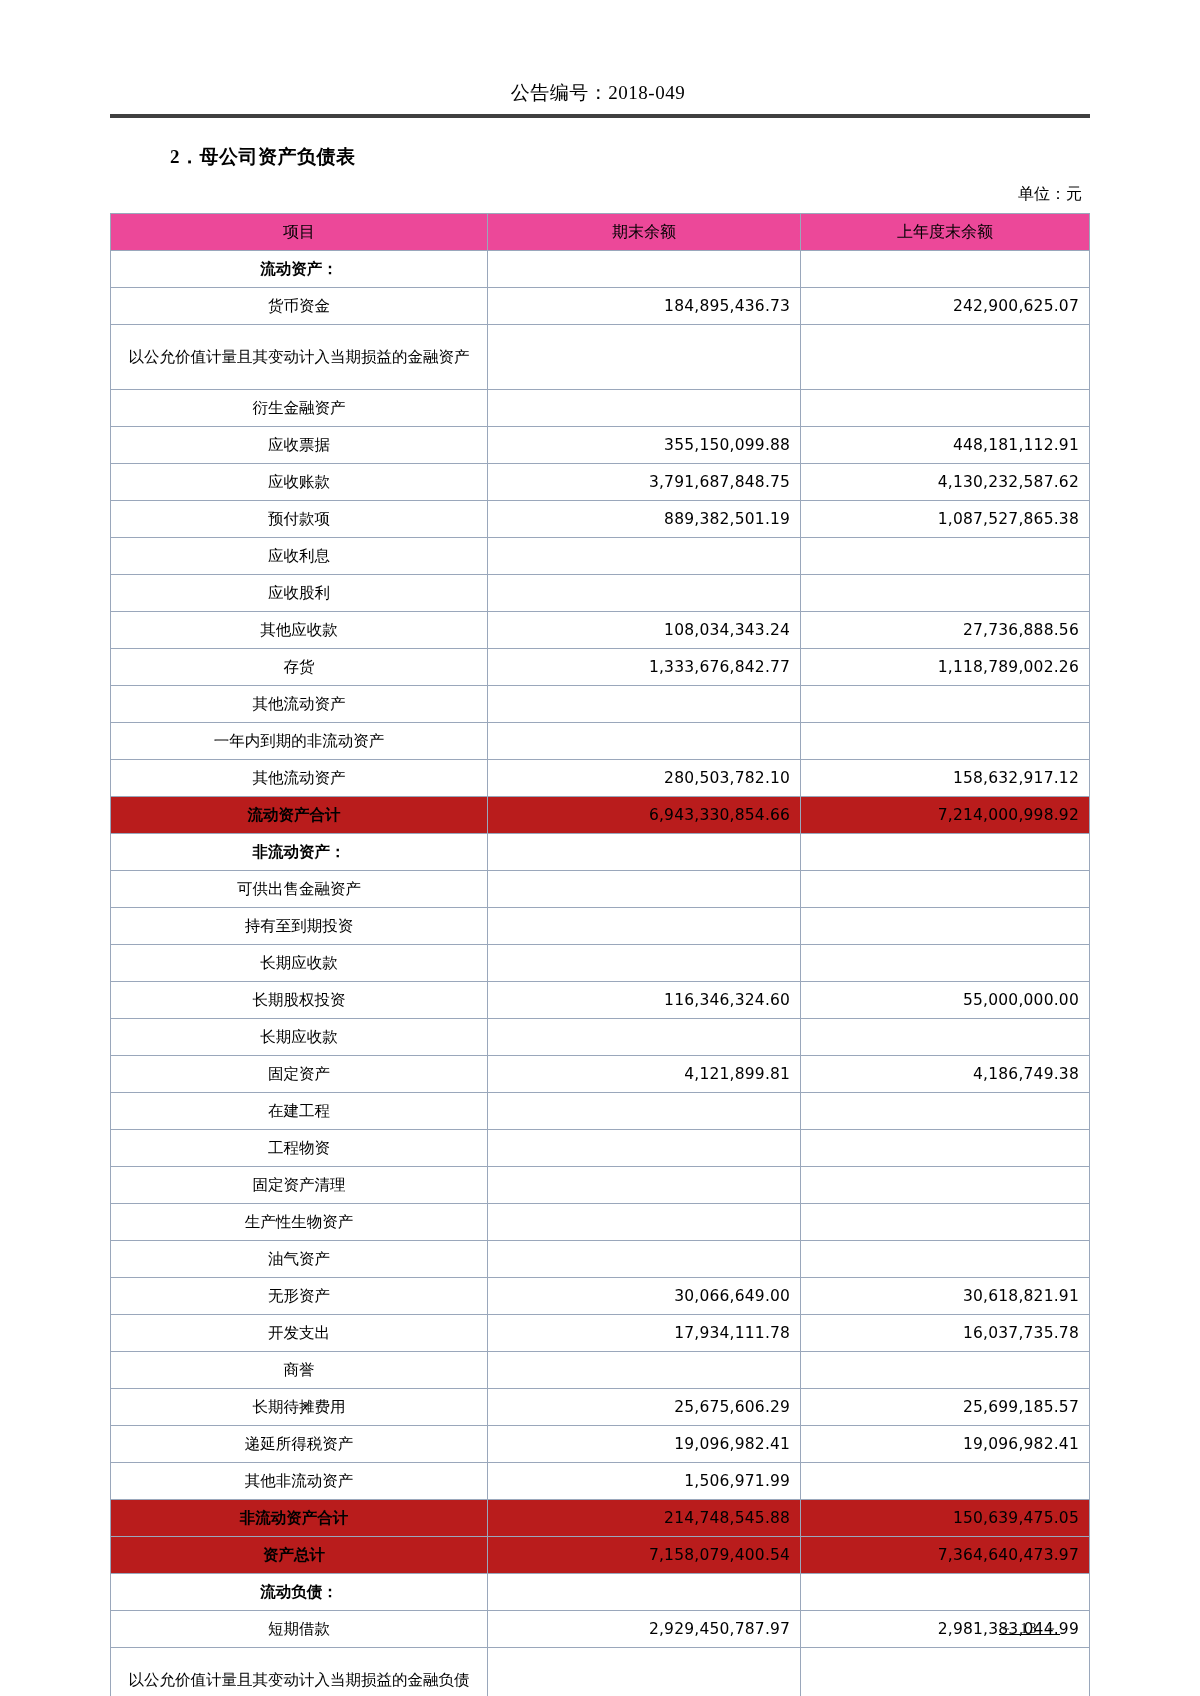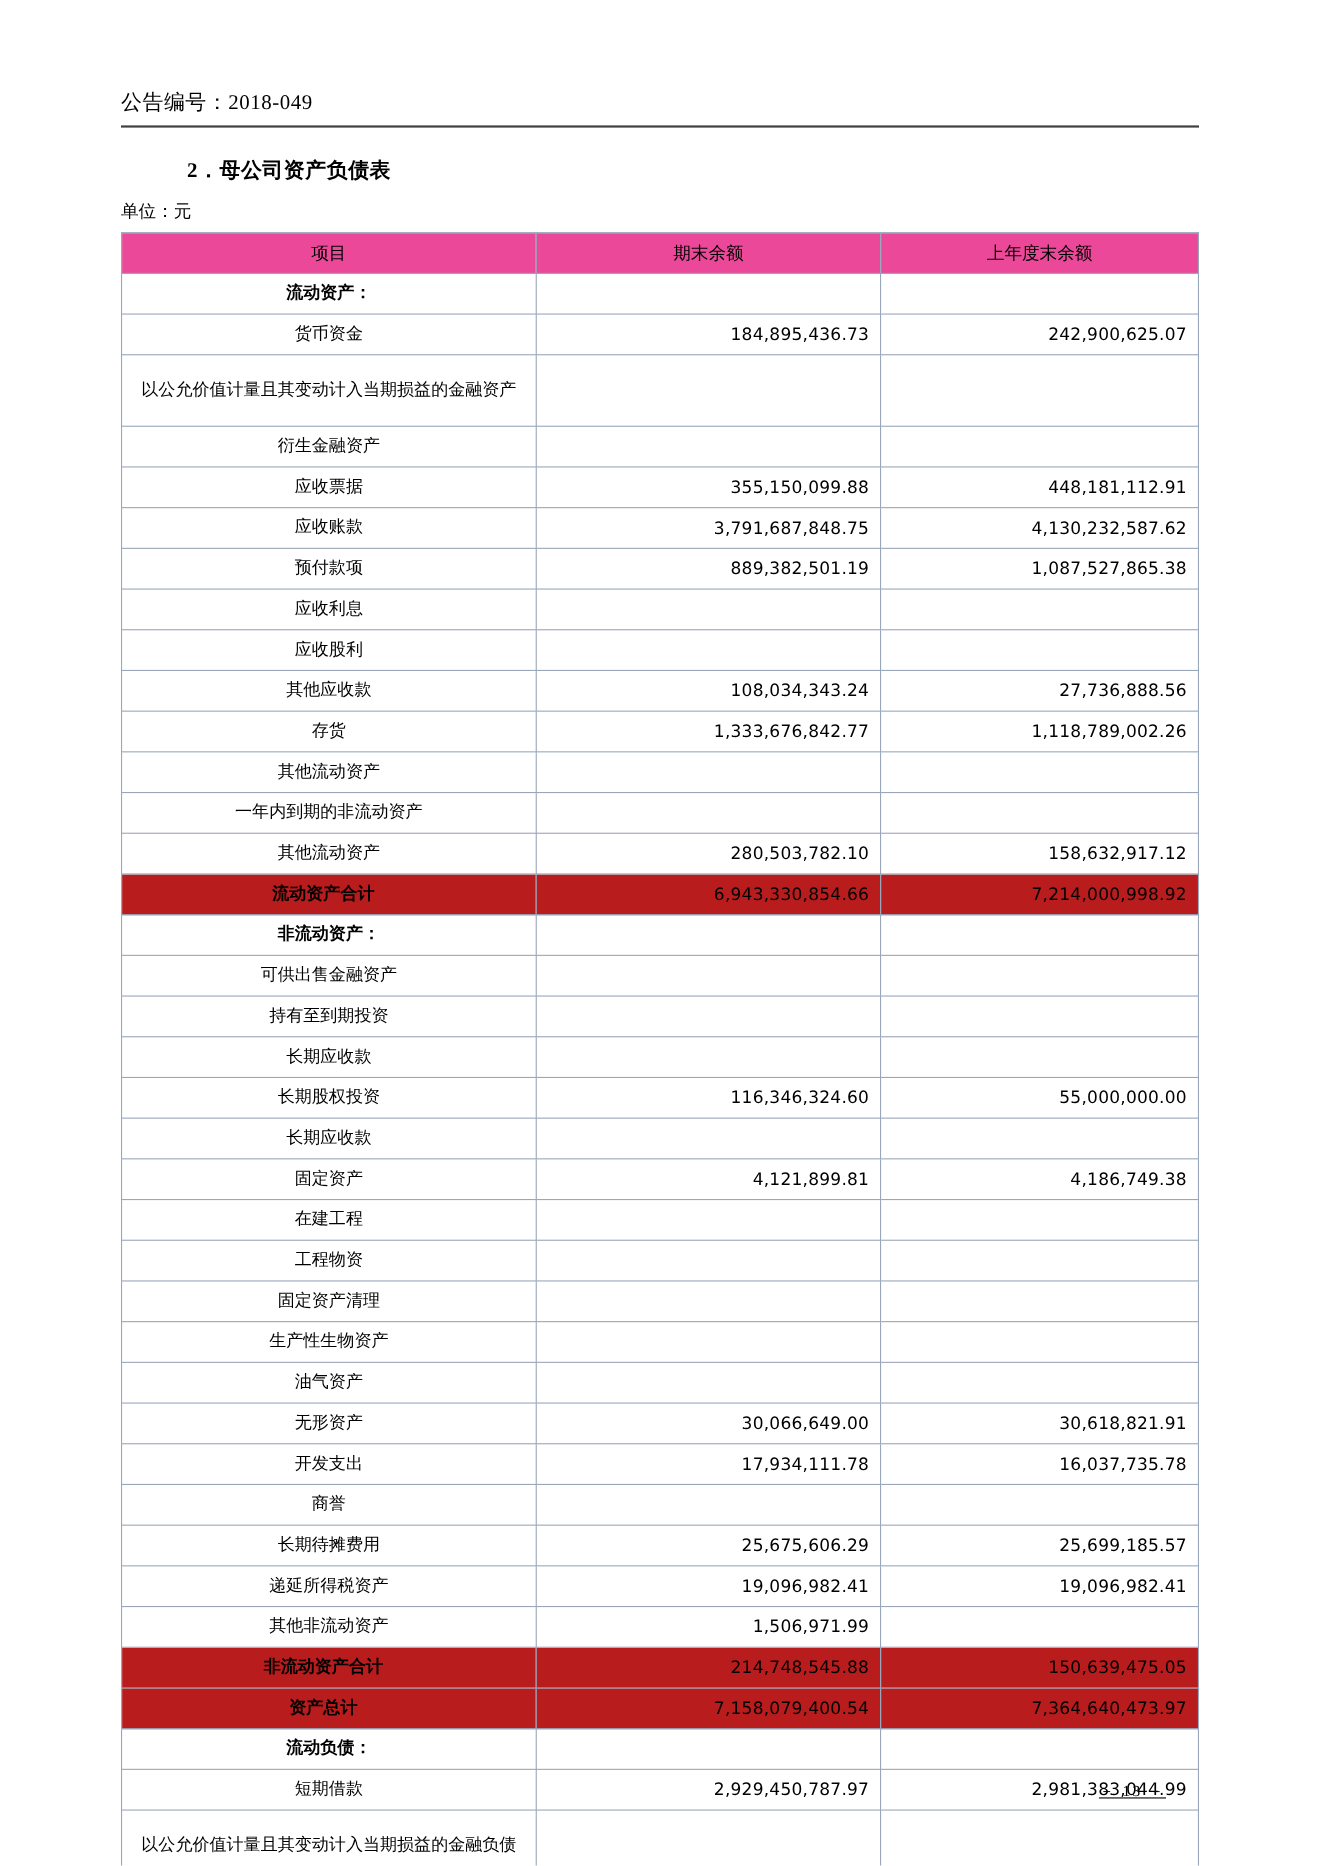--- a/index.html
+++ b/index.html
@@ -15,37 +15,38 @@
     position: relative;
   }
   .page {
     box-sizing: border-box;
     width: 1200px;
     height: 1696px;
     padding: 80px 110px 40px 110px;
     position: relative;
   }
   .header-line {
-    text-align: left;
+    text-align: center;
     font-size: 19px;
     letter-spacing: 0.5px;
     padding-right: 4px;
     padding-bottom: 8px;
-    border-bottom: 2px solid #404040;
+    border-bottom: 4px solid #404040;
     margin-bottom: 26px;
   }
   .section-title {
     font-size: 19px;
     font-weight: bold;
     margin: 0 0 6px 60px;
     letter-spacing: 0.5px;
   }
   .unit-line {
+    text-align: right;
     font-size: 16px;
-    margin: 14px 24px 8px 0;
+    margin: 14px 8px 8px 0;
   }
   table.balance {
     border-collapse: collapse;
     width: 100%;
     table-layout: fixed;
   }
   table.balance col.c-item { width: 38.5%; }
   table.balance col.c-cur  { width: 32.0%; }
   table.balance col.c-prev { width: 29.5%; }
 

